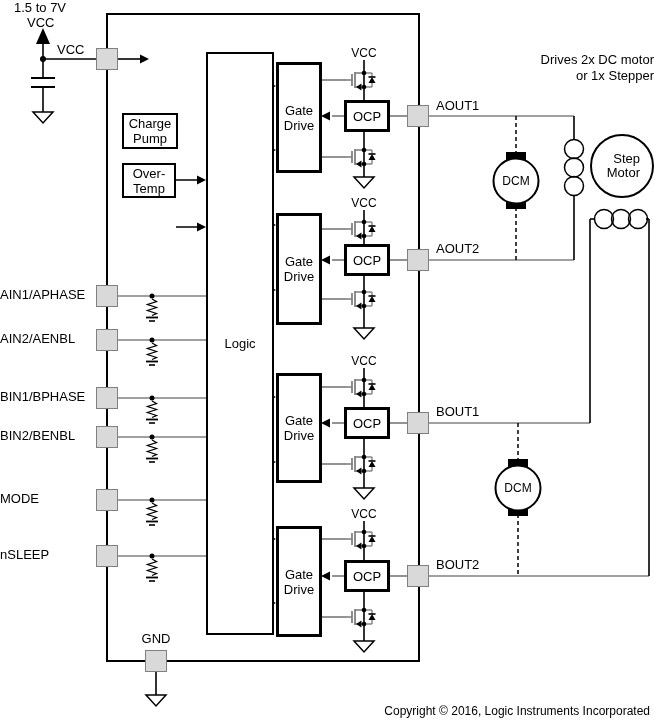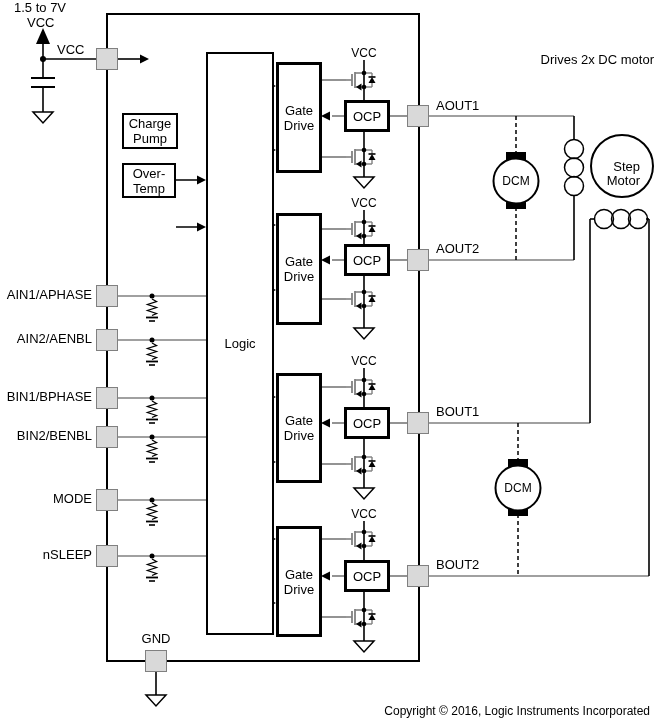--- a/index.html
+++ b/index.html
@@ -4,21 +4,21 @@
 <style>
   html,body{margin:0;padding:0;background:#fff;}
   .stage{position:relative;width:654px;height:726px;background:#fff;overflow:hidden;
          font-family:"Liberation Sans",sans-serif;color:#000;}
   .stage svg{position:absolute;left:0;top:0;}
   .box{position:absolute;border:2px solid #000;background:#fff;box-sizing:border-box;
        display:flex;flex-direction:column;align-items:center;justify-content:center;
        font-size:13px;line-height:15px;text-align:center;}
   .bold-border{border-width:3px;}
   .lbl{position:absolute;font-size:13px;line-height:14px;white-space:nowrap;}
-  .rt{width:92px;text-align:right;left:0;}
+  .rt{width:92px;text-align:left;left:0;}
   .ctr{text-align:center;white-space:normal;}
   .sm{font-size:12px;}
   .pin{position:absolute;width:22px;height:22px;background:#d9d9d9;
        border:1.5px solid #808080;box-sizing:border-box;}
   .note{position:absolute;text-align:right;font-size:13px;line-height:16px;}
   .copy{position:absolute;left:280px;top:704px;width:370px;text-align:right;font-size:12px;}
 </style>
 </head>
 <body>
 
@@ -288,24 +288,25 @@
 <div class="lbl rt" style="top:288px">AIN1/APHASE</div>
 <div class="lbl rt" style="top:332px">AIN2/AENBL</div>
 <div class="lbl rt" style="top:390px">BIN1/BPHASE</div>
 <div class="lbl rt" style="top:429px">BIN2/BENBL</div>
 <div class="lbl rt" style="top:492px">MODE</div>
 <div class="lbl rt" style="top:548px">nSLEEP</div>
 <div class="lbl ctr" style="left:134px;top:632px;width:44px">GND</div>
 
 <div class="lbl ctr sm" style="left:496px;top:174px;width:40px">DCM</div>
 <div class="lbl ctr sm" style="left:498px;top:481px;width:40px">DCM</div>
-<div class="note sm" style="left:592px;top:160px;width:48px;line-height:14px">
+<div class="note sm" style="left:592px;top:152px;width:48px;line-height:14px">
   <span style="display:block">Step</span>
   <span style="display:block">Motor</span>
 </div>
 
 <div class="note" style="left:524px;top:52px;width:130px">
   <span style="display:block">Drives 2x DC motor</span>
+  <span style="display:block">or 1x Stepper</span>
 </div>
 
 <div class="copy">Copyright © 2016, Logic Instruments Incorporated</div>
 
 </div>
 
 </body></html>

